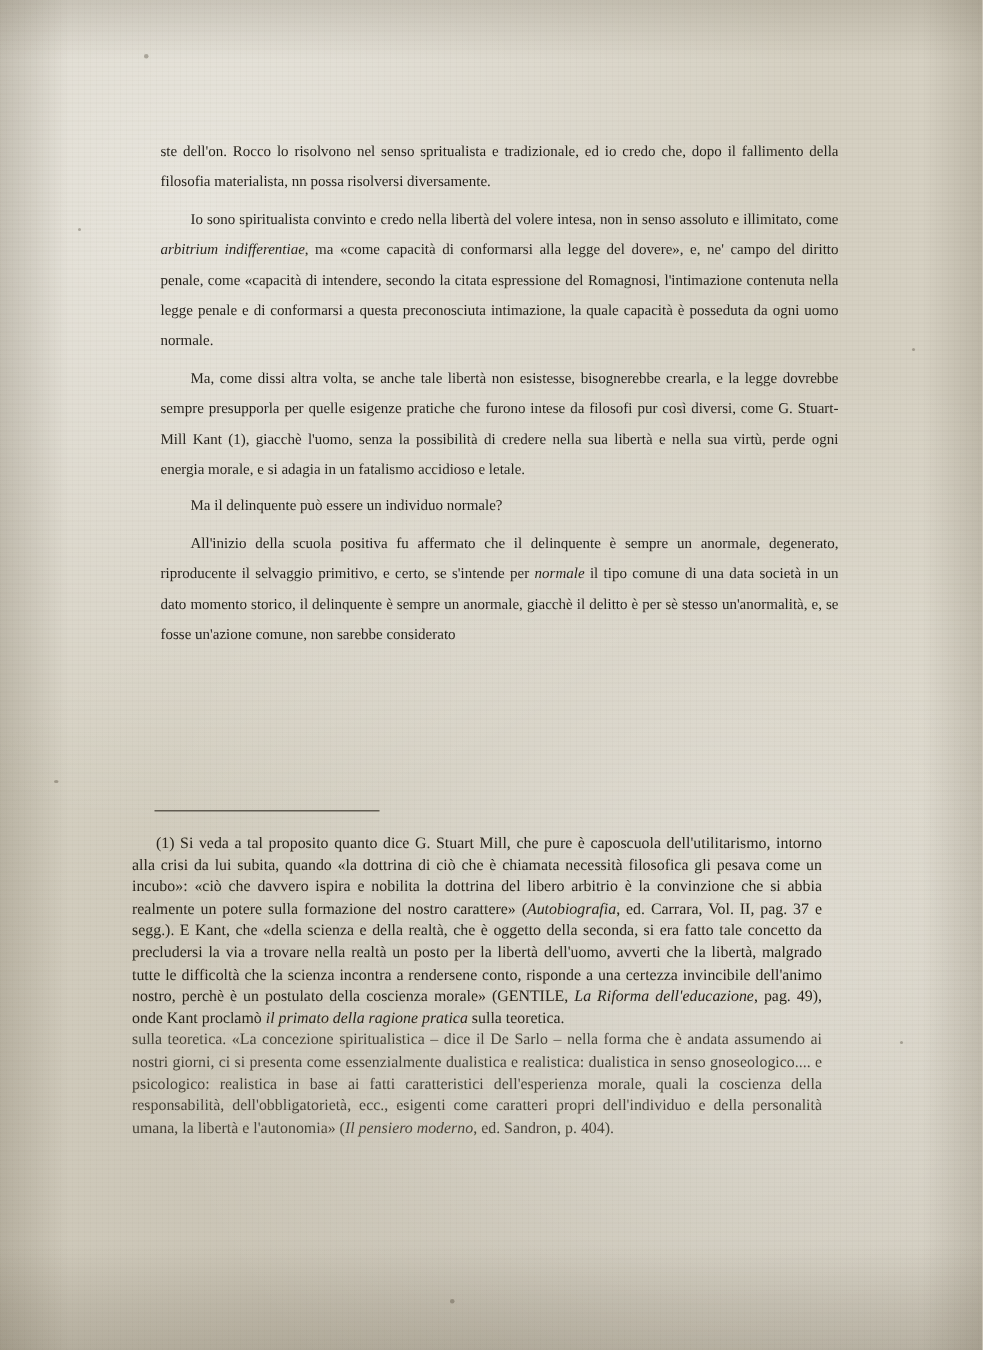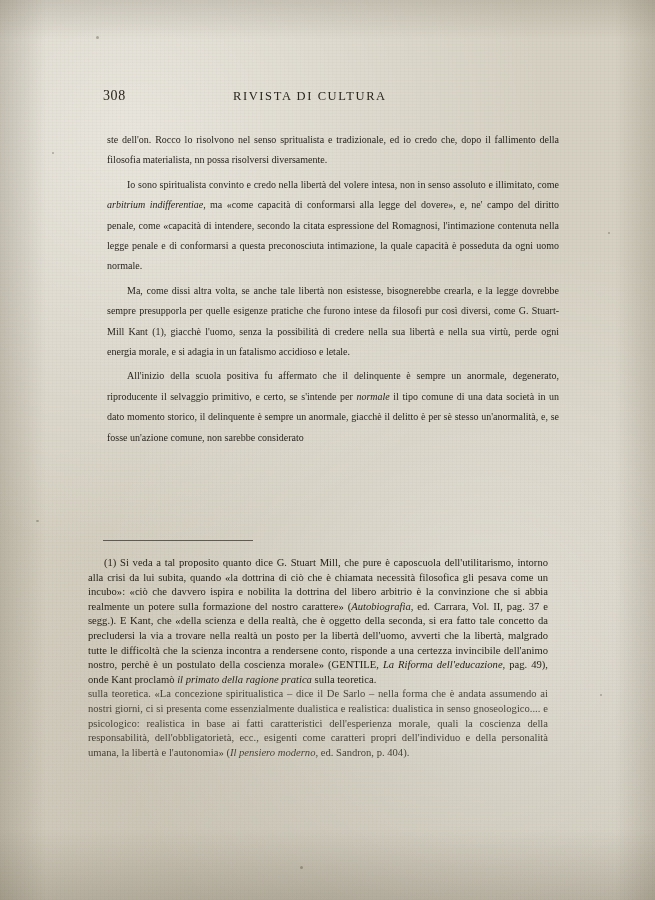--- a/index.html
+++ b/index.html
@@ -161,29 +161,26 @@
 
   <div class="speck" style="left:96px; top:36px; width:3px; height:3px;"></div>
   <div class="speck" style="left:52px; top:152px; width:2px; height:2px;"></div>
   <div class="speck" style="left:608px; top:232px; width:2px; height:2px;"></div>
   <div class="speck" style="left:36px; top:520px; width:3px; height:2px;"></div>
   <div class="speck" style="left:600px; top:694px; width:2px; height:2px;"></div>
   <div class="speck" style="left:300px; top:866px; width:3px; height:3px;"></div>
 
   <div class="text-col">
 
-    <div class="header-row">
-      <div class="folio">308</div>
-      <div class="running-head">RIVISTA DI CULTURA</div>
-    </div>
 
     <div class="body-text">
       <p><span>ste dell'on. Rocco lo risolvono nel senso spritualista e tradizionale, ed io credo che, dopo il fallimento della filosofia materialista, nn possa risolversi diversamente.</span></p>
       <p class="indent">Io sono spiritualista convinto e credo nella libertà del volere intesa, non in senso assoluto e illimitato, come <em>arbitrium indifferentiae</em>, ma «come capacità di conformarsi alla legge del dovere», e, ne' campo del diritto penale, come «capacità di intendere, secondo la citata espressione del Romagnosi, l'intimazione contenuta nella legge penale e di conformarsi a questa preconosciuta intimazione, la quale capacità è posseduta da ogni uomo normale.</p>
       <p class="indent"><span>Ma, come dissi altra volta, se anche tale libertà non esistesse, bisognerebbe crearla, e la legge dovrebbe sempre presupporla per quelle esigenze pratiche che furono intese da filosofi pur così diversi, come G. Stuart-Mill Kant (1), giacchè l'uomo, senza la possibilità di credere nella sua libertà e nella sua virtù, perde ogni energia morale, e si adagia in un fatalismo accidioso e letale.</span></p>
+      <p class="indent"><span>Ma il delinquente può essere un individuo normale?</span></p>
       <p class="indent">All'inizio della scuola positiva fu affermato che il delinquente è sempre un anormale, degenerato, riproducente il selvaggio primitivo, e certo, se s'intende per <em>normale</em> il tipo comune di una data società in un dato momento storico, il delinquente è sempre un anormale, giacchè il delitto è per sè stesso un'anormalità, e, se fosse un'azione comune, non sarebbe considerato</p>
     </div>
   </div>
 
   <div class="sep"></div>
 
   <div class="notes">
     <p class="indent"><span>(1)</span> Si veda a tal proposito quanto dice G. Stuart Mill, che pure è caposcuola dell'utilitarismo, intorno alla crisi da lui subita, quando «la dottrina di ciò che è chiamata necessità filosofica gli pesava come un incubo»: «ciò che davvero ispira e nobilita la dottrina del libero arbitrio è la convinzione che si abbia realmente un potere sulla formazione del nostro carattere» (<em>Autobiografia</em>, ed. Carrara, Vol. II, pag. 37 e segg.). E Kant, che «della scienza e della realtà, che è oggetto della seconda, si era fatto tale concetto da precludersi la via a trovare nella realtà un posto per la libertà dell'uomo, avverti che la libertà, malgrado tutte le difficoltà che la scienza incontra a rendersene conto, risponde a una certezza invincibile dell'animo nostro, perchè è un postulato della coscienza morale» (GENTILE, <em>La Riforma dell'educazione</em>, pag. 49), onde Kant proclamò <em>il primato della ragione pratica</em> sulla teoretica.</p>
     <p class="faded">sulla teoretica. «La concezione spiritualistica – dice il De Sarlo – nella forma che è andata assumendo ai nostri giorni, ci si presenta come essenzialmente dualistica e realistica: dualistica in senso gnoseologico.... e psicologico: realistica in base ai fatti caratteristici dell'esperienza morale, quali la coscienza della responsabilità, dell'obbligatorietà, ecc., esigenti come caratteri propri dell'individuo e della personalità umana, la libertà e l'autonomia» (<em>Il pensiero moderno</em>, ed. Sandron, p. 404).</p>
   </div>

